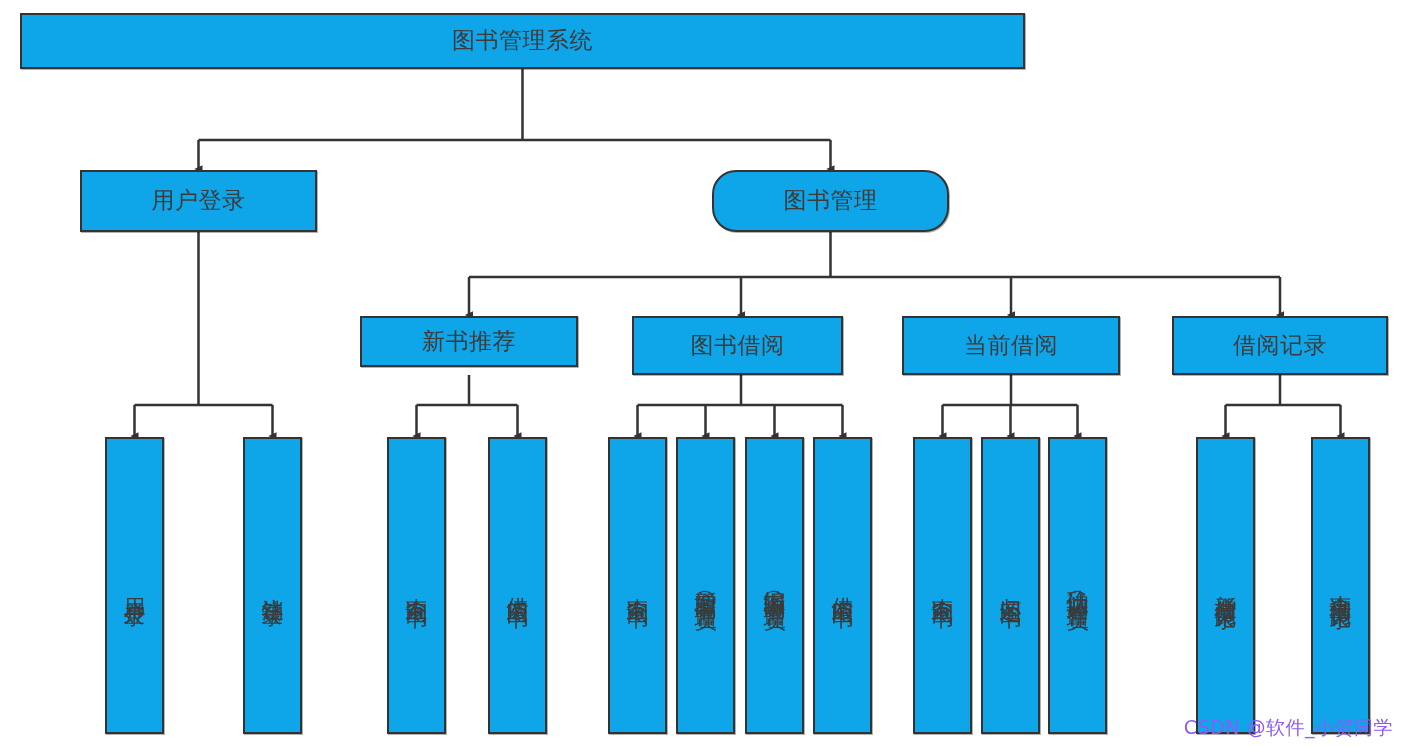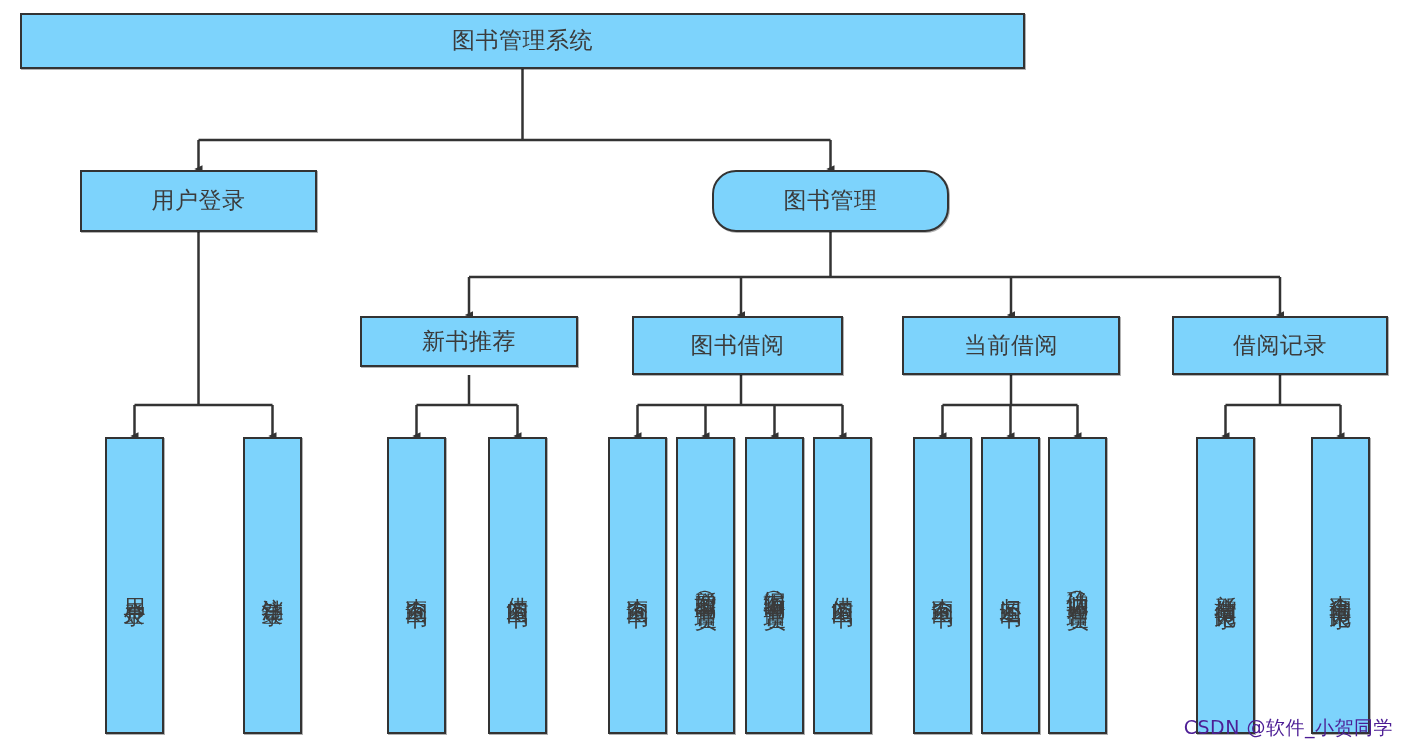--- a/index.html
+++ b/index.html
@@ -21,21 +21,21 @@
     position: absolute;
     left: 0;
     top: 0;
     width: 1405px;
     height: 747px;
     pointer-events: none;
   }
   .node {
     position: absolute;
     box-sizing: border-box;
-    background: #7dd3fc;
+    background: #0ea5e9;
     border: 2px solid #333333;
     box-shadow: 1px 1px 0 rgba(0,0,0,0.30);
     display: flex;
     align-items: center;
     justify-content: center;
     color: #3b3b3b;
   }
   .node-label {
     display: block;
     text-align: center;
@@ -56,21 +56,21 @@
     text-orientation: upright;
     font-size: 22px;
     letter-spacing: 3px;
     line-height: 1;
   }
   #watermark {
     position: absolute;
     right: 12px;
     bottom: 6px;
     font-size: 19px;
-    color: #4c1d95;
+    color: #8b5cf6;
     white-space: nowrap;
     letter-spacing: 0.5px;
   }
 </style>
 </head>
 <body>
 
 <div id="canvas">
   <svg id="edges" viewBox="0 0 1405 747">
     <defs>

